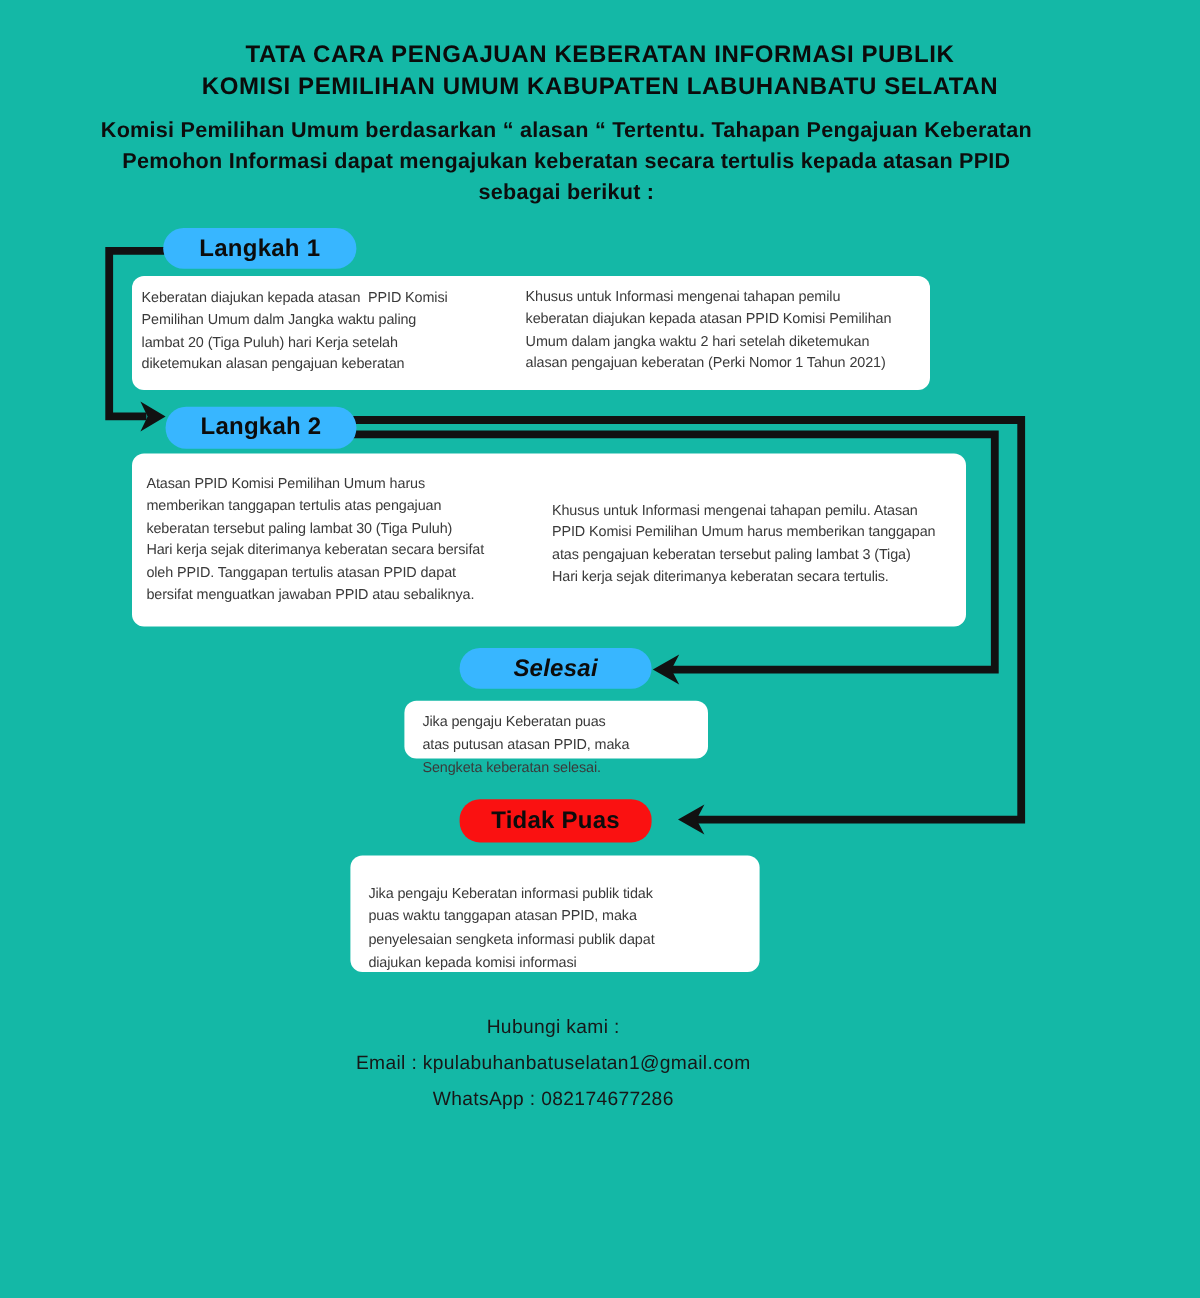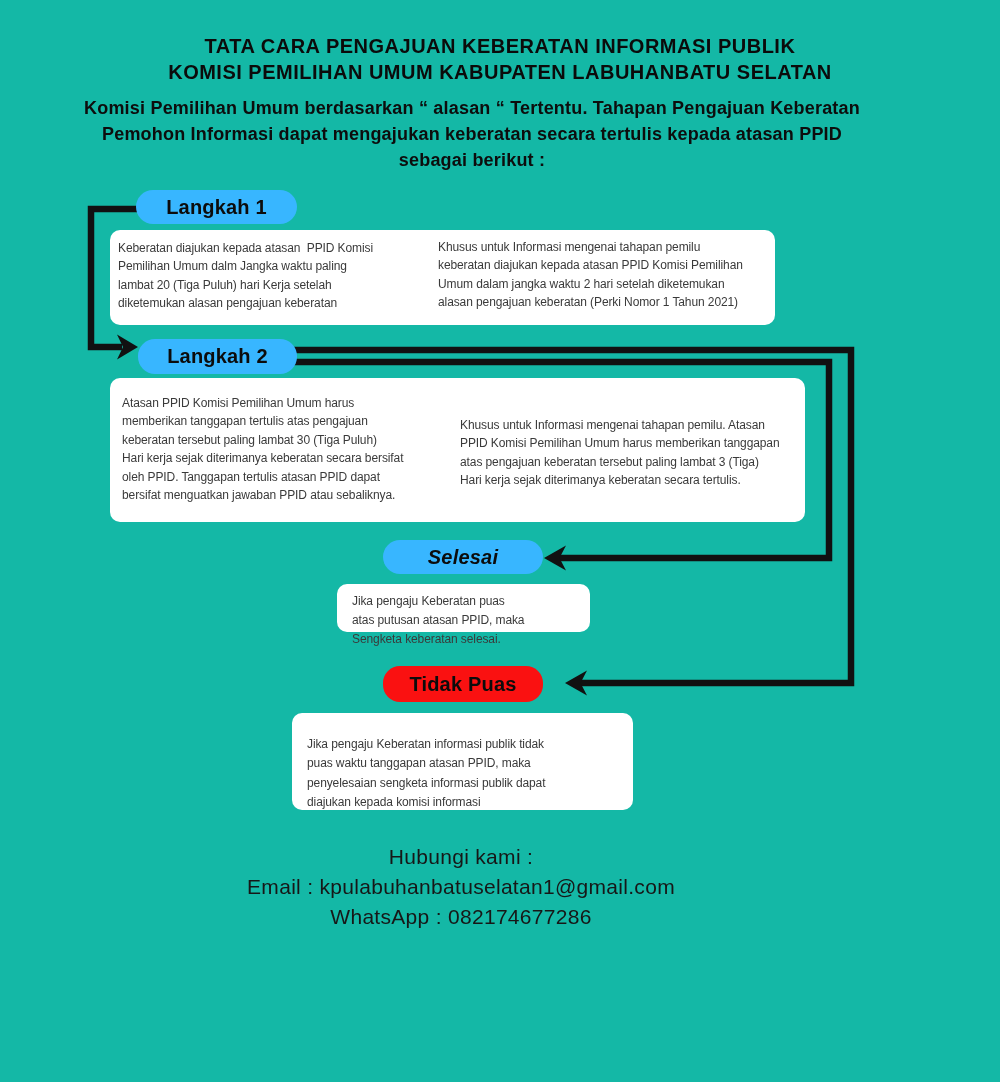--- a/index.html
+++ b/index.html
@@ -30,21 +30,21 @@
   }
   .blue { background:#38B6FF; }
   .red  { background:#FA1111; }
 
   .card { position:absolute; background:#ffffff; border-radius:10px; }
   .col  { position:absolute; color:#3a3a3a; font-size:12px; letter-spacing:-0.1px; line-height:18.4px; }
   .ln   { white-space:pre; }
 
   .contact {
     position:absolute; left:0; top:842px; width:922px; text-align:center;
-    font-size:21px; line-height:30px; letter-spacing:.3px; color:#171717;
+    font-size:16px; line-height:30px; letter-spacing:.3px; color:#171717;
   }
 </style>
 </head>
 <body>
 
 <div class="canvas">
 
   <svg class="arrows" viewBox="0 0 1000 1082">
 
     <path class="shaft" d="M137 209 H91 V347 H122"></path>

